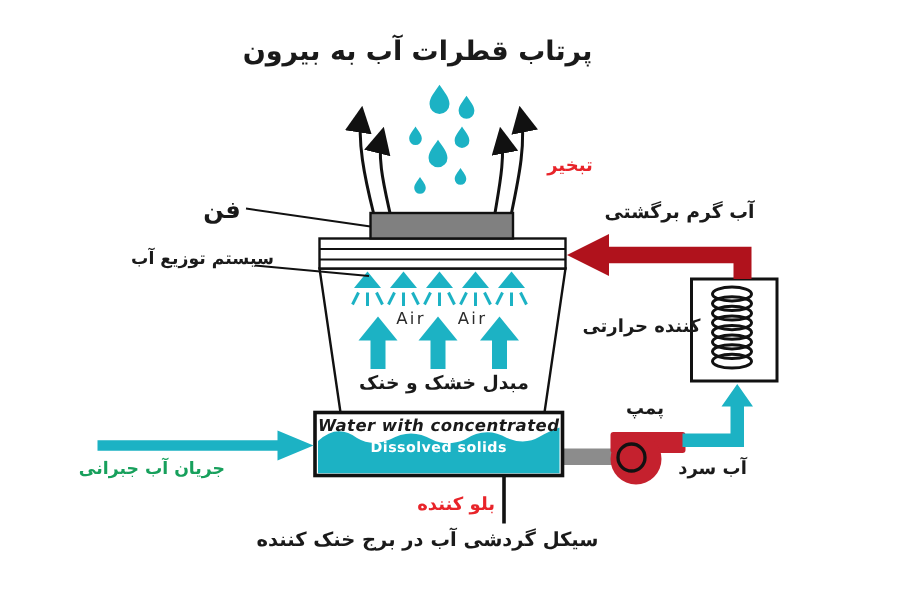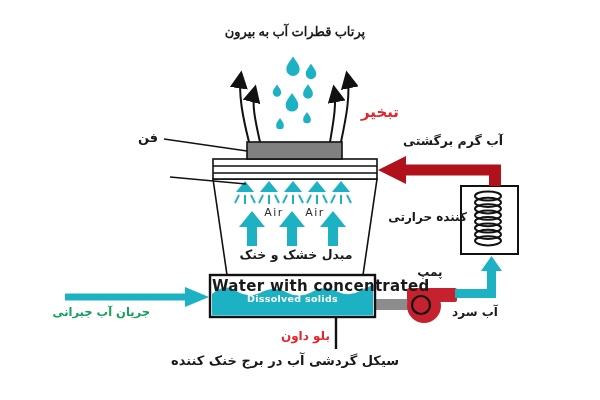--- a/index.html
+++ b/index.html
@@ -18,35 +18,35 @@
 
   
   .f-teal{fill:var(--teal);}
   .s-teal{stroke:var(--teal);}
   .f-darkred{fill:var(--dark_red);}
   .f-pump{fill:var(--pump_red);}
   .f-gray{fill:var(--gray);}
   .f-pipe{fill:var(--pipe_gray);}
 
   
-  .lbl-top{left:195px;top:24px;width:200px;font-size:13px;font-family:Liberation Serif, serif;}
-  .lbl-evap{left:350px;top:103px;width:60px;font-size:15px;}
-  .lbl-fan{left:131px;top:130px;width:34px;font-size:13px;}
+  .lbl-top{left:195px;top:24px;width:200px;font-size:18px;}
+  .lbl-evap{left:350px;top:103px;width:60px;font-size:12px;}
+  .lbl-fan{left:131px;top:130px;width:34px;font-size:16px;}
   .lbl-dist{left:78px;top:165px;width:114px;font-size:11.5px;}
   .lbl-hot{left:401px;top:133px;width:104px;font-size:12.5px;}
   .lbl-hx{left:397px;top:210px;width:70px;font-size:12px;}
   .lbl-pump{left:410px;top:265px;width:40px;font-size:12px;}
   .lbl-cold{left:450px;top:305px;width:50px;font-size:12px;}
   .lbl-makeup{left:56px;top:305px;width:94px;font-size:11.5px;text-align:right;}
   .lbl-blow{left:253px;top:329px;width:77px;font-size:12px;}
   .lbl-caption{left:145px;top:353px;width:280px;font-size:13px;text-align:center;}
   .lbl-air1{left:259px;top:206px;width:30px;font-size:11px;letter-spacing:1.5px;color:#2b2b2b;}
   .lbl-air2{left:300px;top:206px;width:30px;font-size:11px;letter-spacing:1.5px;color:#2b2b2b;}
   .lbl-dryair{left:226px;top:247px;width:140px;font-size:12.5px;}
-  .lbl-wconc{left:212px;top:277px;width:138px;font-size:15px;letter-spacing:.3px;}
+  .lbl-wconc{left:212px;top:277px;width:138px;font-size:11px;letter-spacing:.3px;font-style:italic;}
   .lbl-dsol{left:212px;top:293px;width:161px;font-size:9.5px;letter-spacing:.3px;}
 </style>
 </head>
 <body>
 
 <div class="stage">
 
   <svg width="600" height="400" viewBox="0 0 600 400">
     <defs>
       <marker id="mArrow" viewBox="0 0 10 10" refX="8" refY="5" markerWidth="9" markerHeight="9" orient="auto">
@@ -155,25 +155,26 @@
 
     <path class="f-darkred" d="M378,170 L406,156 L406,164.5 L501,164.5 L501,186 L489,186 L489,175.5 L406,175.5 L406,184 Z"></path>
 
     <line x1="164" y1="139" x2="247" y2="151" stroke="#111" stroke-width="1.3"></line>
     <line x1="170" y1="177" x2="246" y2="184" stroke="#111" stroke-width="1.3"></line>
   </svg>
 
   <div class="lbl lbl-top bold center" dir="rtl">پرتاب قطرات آب به بیرون</div>
   <div class="lbl lbl-evap bold red center" dir="rtl">تبخیر</div>
   <div class="lbl lbl-fan bold center" dir="rtl">فن</div>
+  <div class="lbl lbl-dist bold center" dir="rtl">سیستم توزیع آب</div>
   <div class="lbl lbl-hot bold center" dir="rtl">آب گرم برگشتی</div>
   <div class="lbl lbl-hx bold center" dir="rtl">کننده حرارتی</div>
   <div class="lbl lbl-pump bold center" dir="rtl">پمپ</div>
   <div class="lbl lbl-cold bold center" dir="rtl">آب سرد</div>
   <div class="lbl lbl-makeup bold green center" dir="rtl">جریان آب جبرانی</div>
-  <div class="lbl lbl-blow bold red right" dir="rtl">بلو داون</div>
+  <div class="lbl lbl-blow bold red right" dir="rtl">بلو کننده</div>
   <div class="lbl lbl-caption bold center" dir="rtl">سیکل گردشی آب در برج خنک کننده</div>
   <div class="lbl lbl-air1 center">Air</div>
   <div class="lbl lbl-air2 center">Air</div>
   <div class="lbl lbl-dryair bold center" dir="rtl">مبدل خشک و خنک</div>
   <div class="lbl lbl-wconc bold center">Water with concentrated</div>
   <div class="lbl lbl-dsol bold white center">Dissolved solids</div>
 </div>
 
 </body></html>

